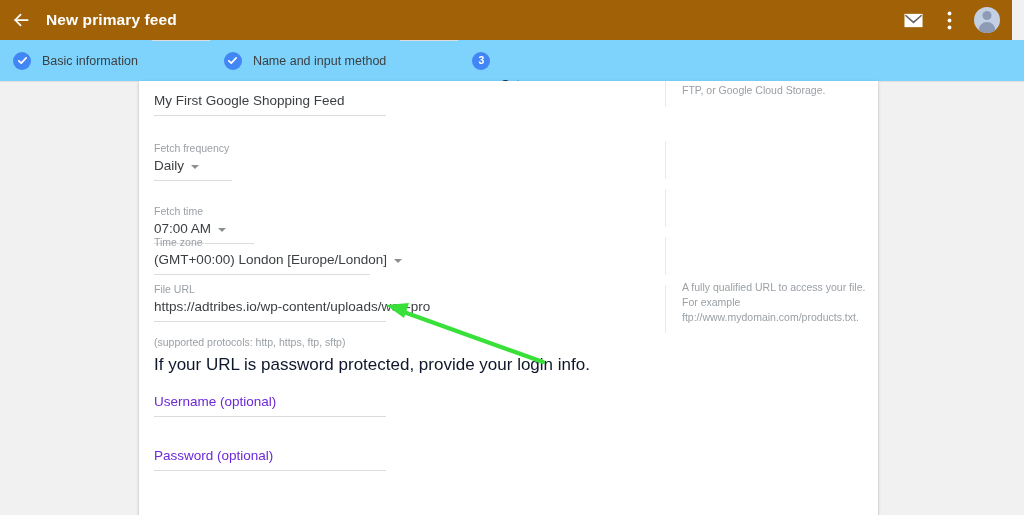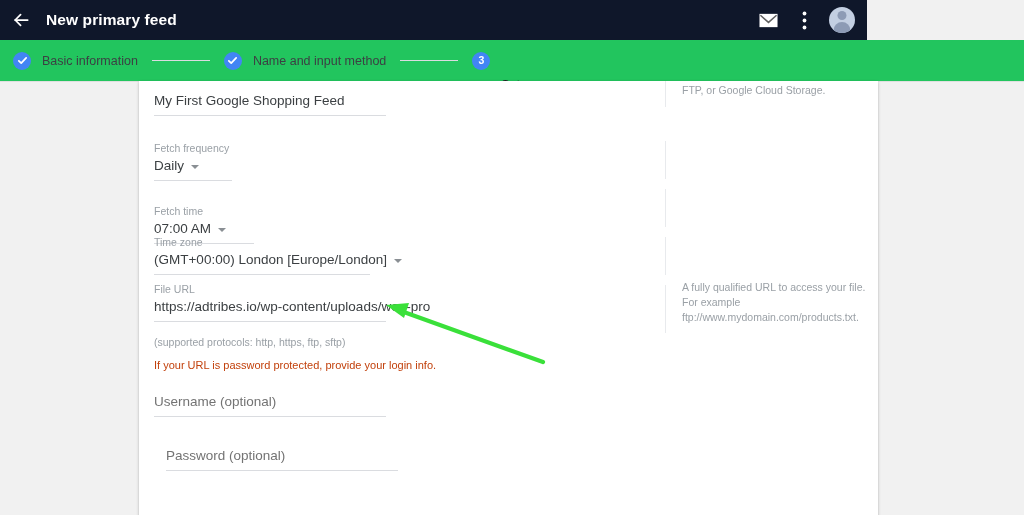--- a/index.html
+++ b/index.html
@@ -14,23 +14,23 @@
     font-family: "Liberation Sans", sans-serif;
     background: #f1f1f1;
     position: relative;
     -webkit-font-smoothing: antialiased;
   }
 
   
   .appbar {
     position: absolute;
     left: 0; top: 0;
-    width: 867px;
+    width: 1012px;
     height: 40px;
-    background: #0f172a;
+    background: #a16207;
     display: flex;
     align-items: center;
     padding: 0 12px 0 10px;
   }
   .appbar-back {
     width: 22px; height: 22px;
     display: flex; align-items: center; justify-content: center;
     flex: 0 0 auto;
     cursor: pointer;
   }
@@ -83,23 +83,22 @@
     border-radius: 9px 9px 0 0;
     background: #8d9bb5;
   }
 
   
   .stepper {
     position: absolute;
     left: 0; top: 40px;
     width: 1024px;
     height: 42px;
-    background: #22c55e;
-    display: flex;
-    align-items: center;
+    background: #7dd3fc;
+    display: flex;
     padding-left: 13px;
     border-bottom: 1px solid #e0e0e0;
   }
   .step {
     display: flex;
     align-items: center;
     cursor: pointer;
     flex: 0 0 auto;
   }
   .step-circle {
@@ -178,21 +177,21 @@
     white-space: nowrap;
   }
   .field-value {
     font-size: 13.5px;
     color: #3c4043;
     line-height: 21px;
     white-space: nowrap;
     display: flex;
     align-items: center;
   }
-  .field-value.placeholder { color: #737373; }
+  .field-value.placeholder { color: #6d28d9; }
   .field-underline {
     width: 232px;
     height: 1px;
     background: #dadce0;
     margin-top: 4px;
   }
   .field-underline.wide { width: 232px; }
   .field-underline.short { width: 78px; }
   .field-underline.med { width: 100px; }
   .caret {
@@ -206,22 +205,22 @@
     top: 1px;
   }
 
   .note {
     font-size: 10.5px;
     color: #9aa0a6;
     line-height: 14px;
     white-space: nowrap;
   }
   .note-strong {
-    font-size: 11px;
-    color: #c2410c;
+    font-size: 17px;
+    color: #0f172a;
     line-height: 16px;
     white-space: nowrap;
   }
 
   
   .divider-col { position: absolute; left: 526px; top: 0; width: 1px; }
   .vdiv {
     position: absolute;
     left: 0;
     width: 1px;
@@ -361,21 +360,21 @@
 
         <div class="note" style="position:absolute; left:0; top:254px;">(supported protocols: http, https, ftp, sftp)</div>
 
         <div class="note-strong" style="position:absolute; left:0; top:276px;">If your URL is password protected, provide your login info.</div>
 
         <div class="field" style="position:absolute; left:0; top:310px;">
           <div class="field-value placeholder">Username (optional)</div>
           <div class="field-underline wide"></div>
         </div>
 
-        <div class="field" style="position:absolute; left:12px; top:364px;">
+        <div class="field" style="position:absolute; left:0; top:364px;">
           <div class="field-value placeholder">Password (optional)</div>
           <div class="field-underline wide"></div>
         </div>
 
       </div>
 
       <div class="divider-col">
         <div class="vdiv" style="top:0px;  height:26px;"></div>
         <div class="vdiv" style="top:60px; height:38px;"></div>
         <div class="vdiv" style="top:108px;height:38px;"></div>

